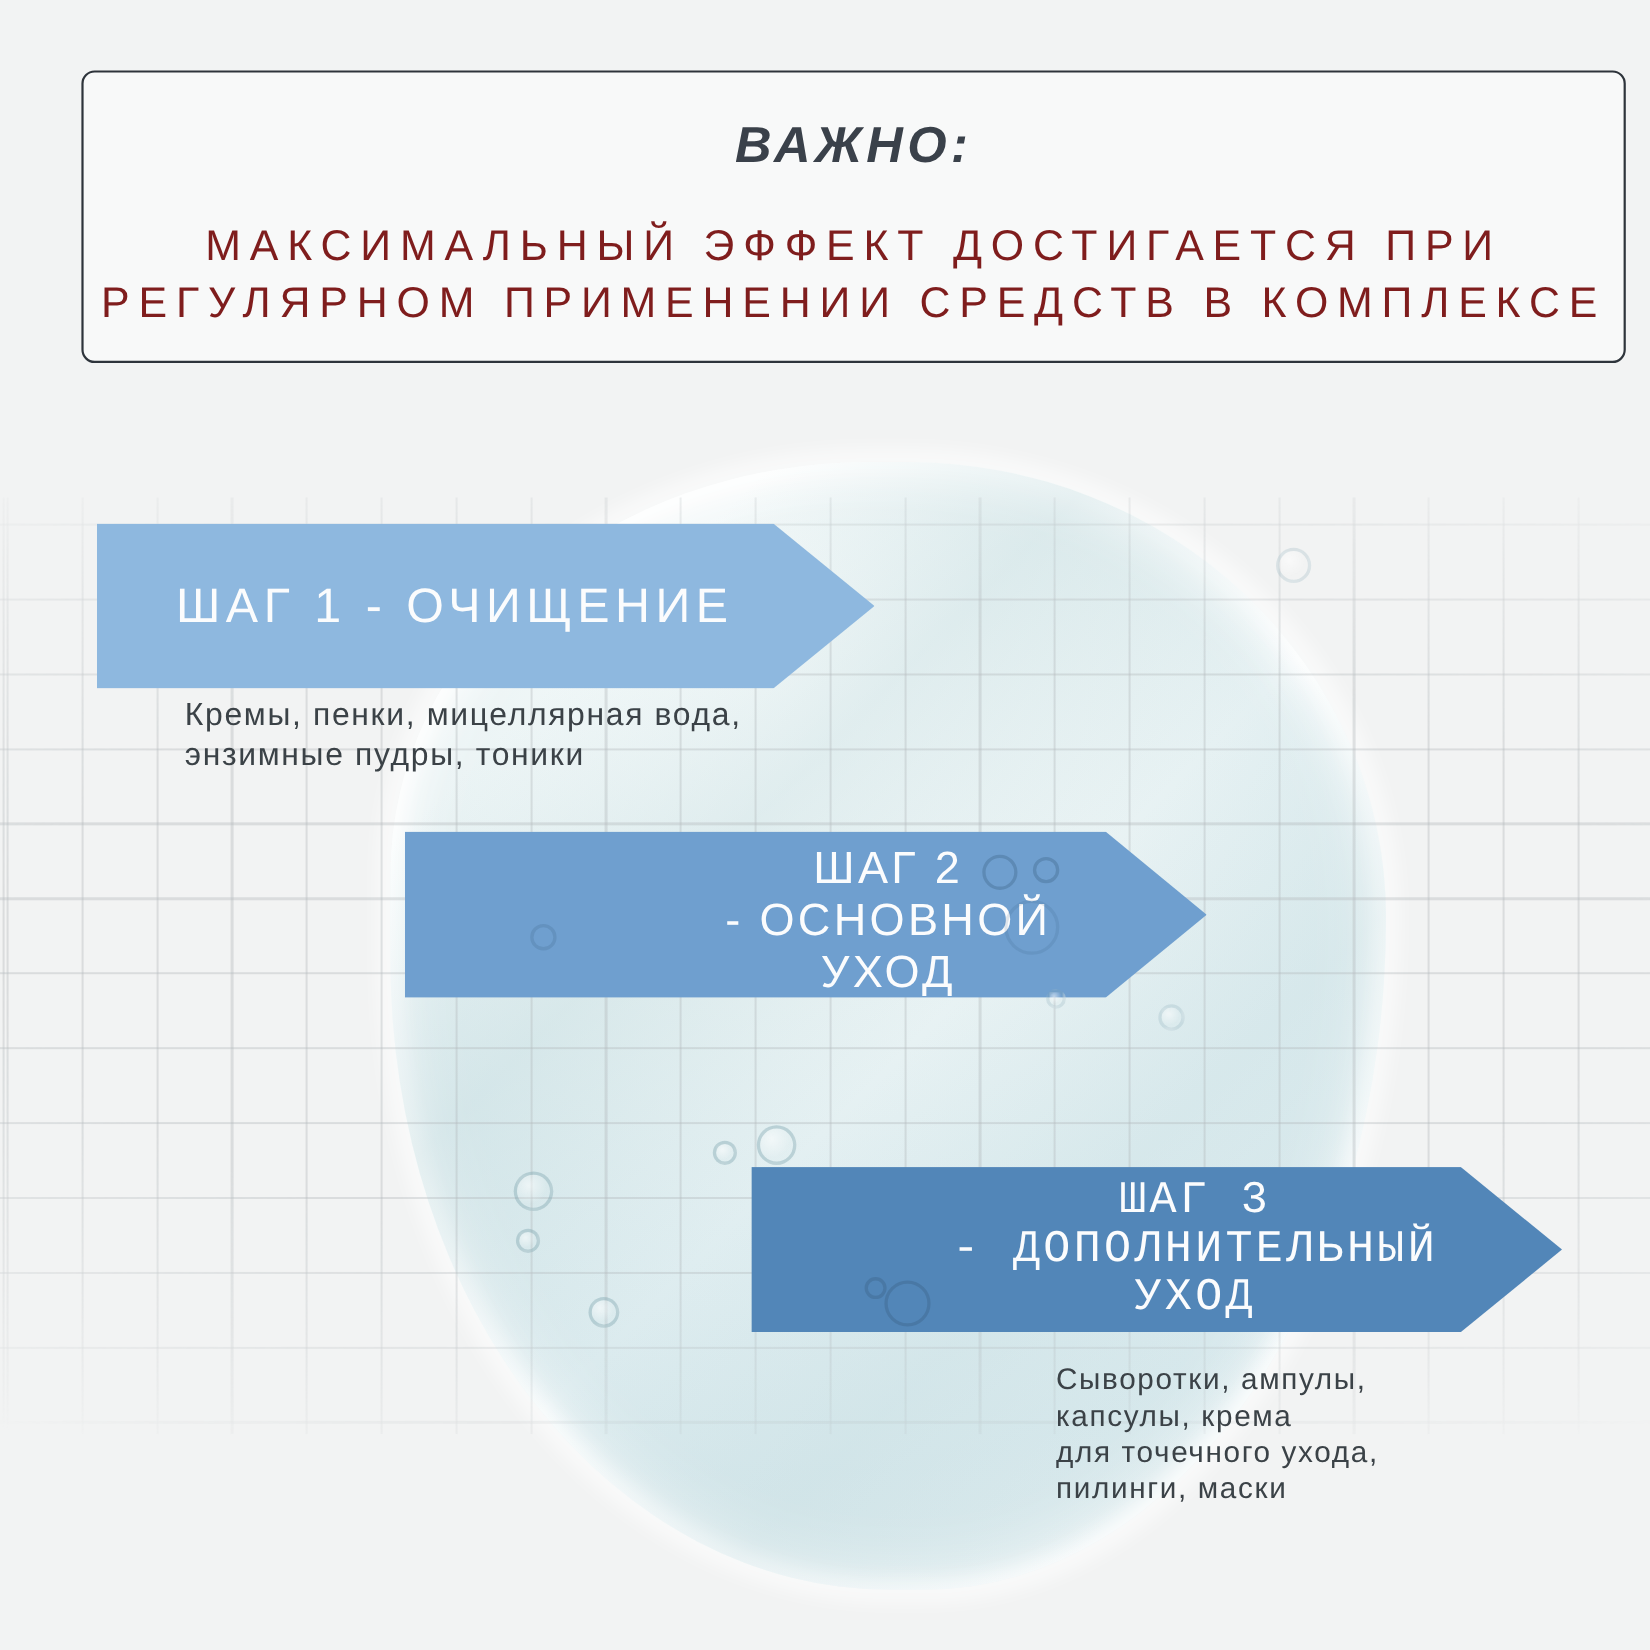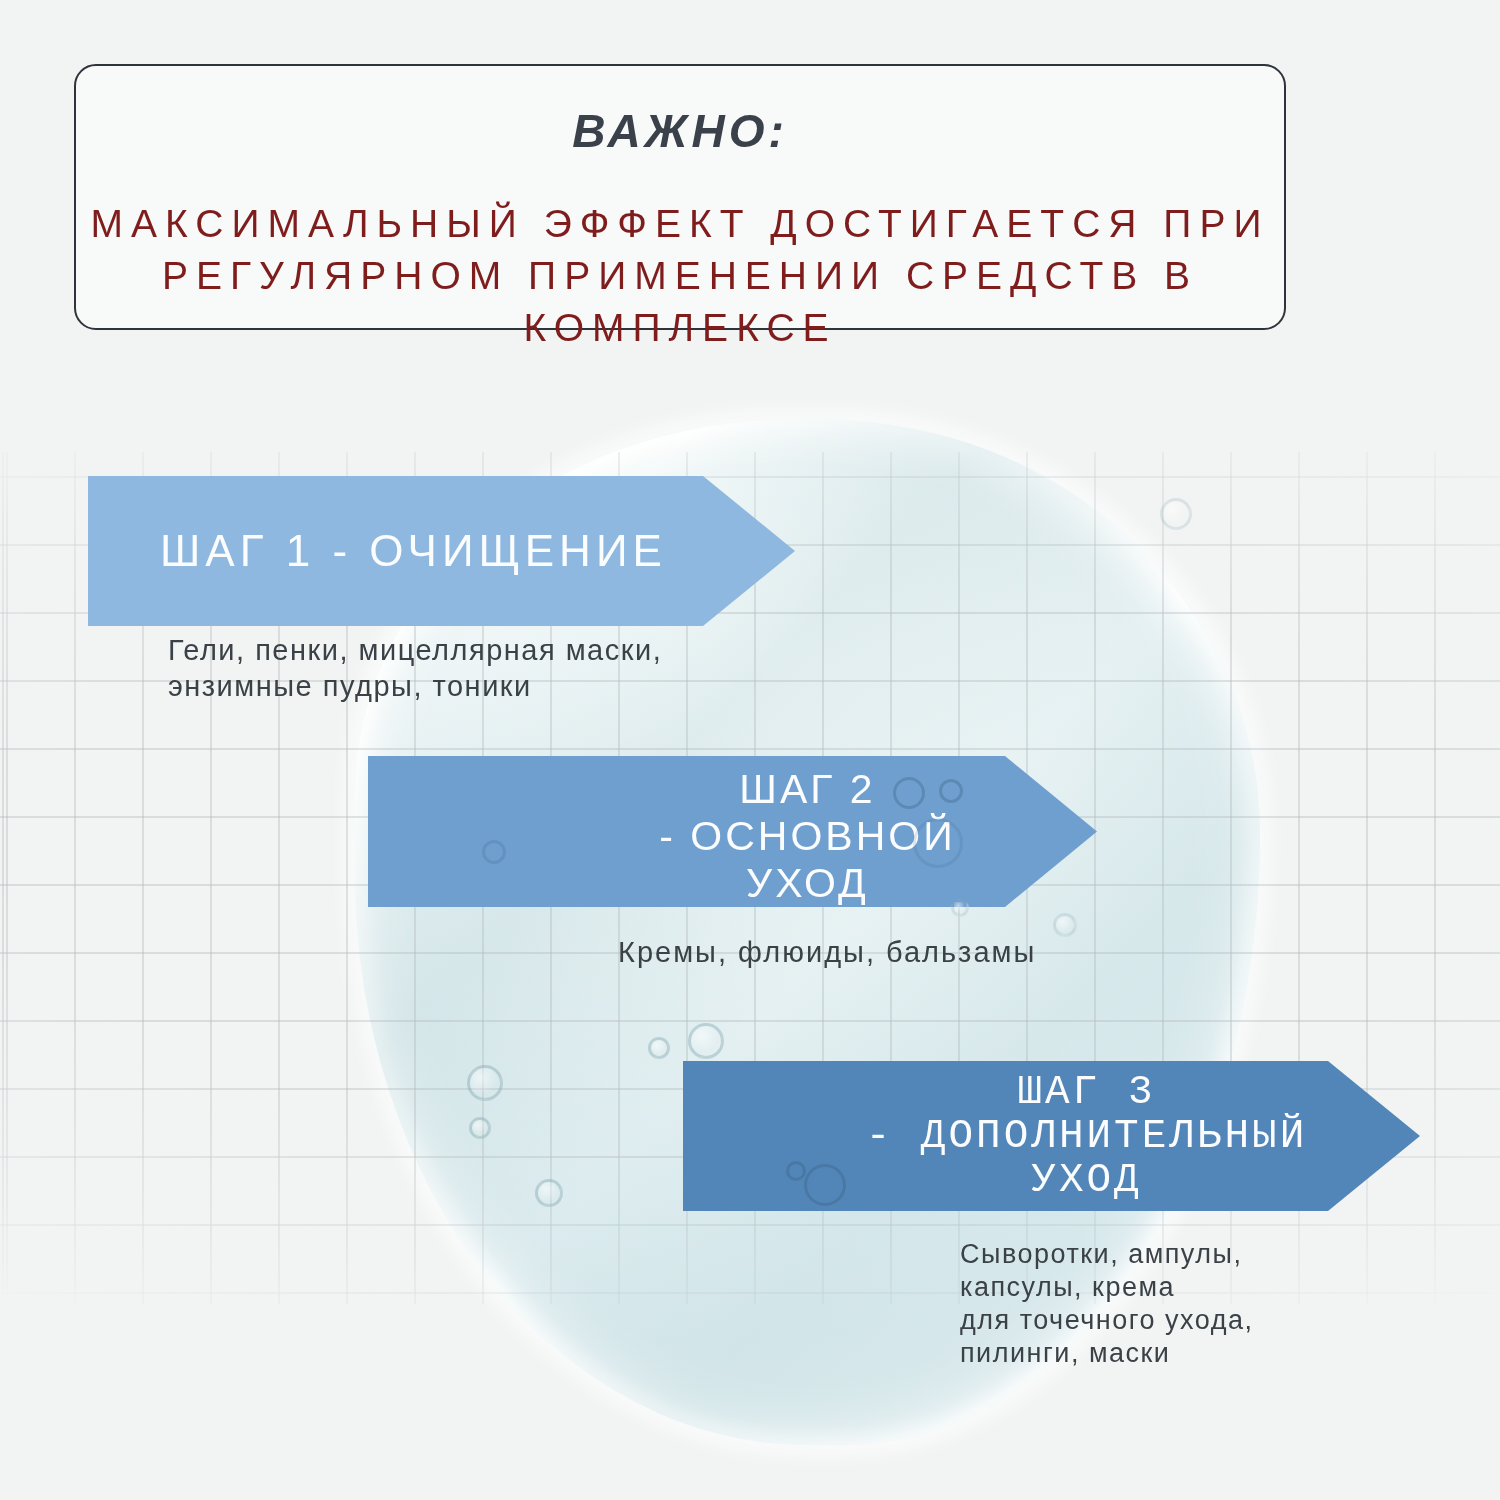--- a/index.html
+++ b/index.html
@@ -55,24 +55,24 @@
   }
 
   
   .bubble{position:absolute;border-radius:50%;border:3px solid rgba(128,166,176,0.42);
     background:radial-gradient(circle at 35% 32%, rgba(255,255,255,0.55) 0%, rgba(255,255,255,0) 62%);}
   .bubble.dark{border-color:rgba(52,88,124,0.30);background:none;}
   .bubble.faint{border-color:rgba(128,166,176,0.22);}
 
   
   .notice{
-    position:absolute;left:74px;top:64px;width:1212px;height:266px;
+    position:absolute;left:74px;top:64px;width:1404px;height:266px;
     box-sizing:border-box;
     background:#f8f9f9;
-    border:2px solid #2e343b;border-radius:22px;
+    border:2px solid #2e343b;border-radius:12px;
     text-align:center;
   }
   .notice-title{
     margin-top:38px;
     font-size:46px;font-style:italic;font-weight:600;
     letter-spacing:4px;color:#3a414a;
   }
   .notice-body{
     margin-top:40px;
     font-size:39px;font-weight:400;letter-spacing:8px;line-height:52px;
@@ -120,32 +120,29 @@
       <div>РЕГУЛЯРНОМ ПРИМЕНЕНИИ СРЕДСТВ В КОМПЛЕКСЕ</div>
     </div>
   </div>
 
   <div class="banner banner-1" style="background-color: rgb(142, 184, 223);">
     <div class="banner-text">
       <div>ШАГ 1 - ОЧИЩЕНИЕ</div>
     </div>
   </div>
   <div class="desc desc-1">
-    <div>Гели, пенки, мицеллярная маски,</div>
+    <div>Кремы, пенки, мицеллярная вода,</div>
     <div>энзимные пудры, тоники</div>
   </div>
 
   <div class="banner banner-2" style="background-color: rgb(111, 159, 207); align-items: flex-end;">
     <div class="banner-text">
       <div>ШАГ 2</div>
       <div>- ОСНОВНОЙ УХОД</div>
     </div>
-  </div>
-  <div class="desc desc-2">
-    <div>Кремы, флюиды, бальзамы</div>
   </div>
 
   <div class="banner banner-3" style="background-color: rgb(82, 134, 184);">
     <div class="banner-text">
       <div>ШАГ 3</div>
       <div>- ДОПОЛНИТЕЛЬНЫЙ</div>
       <div>УХОД</div>
     </div>
   </div>
   <div class="desc desc-3">

